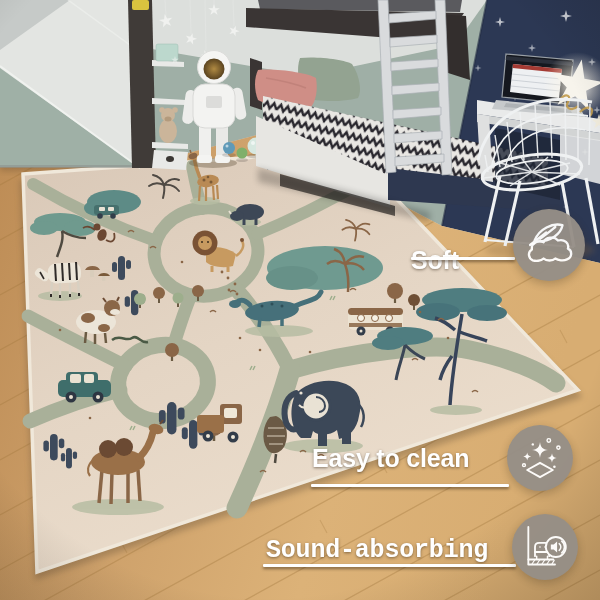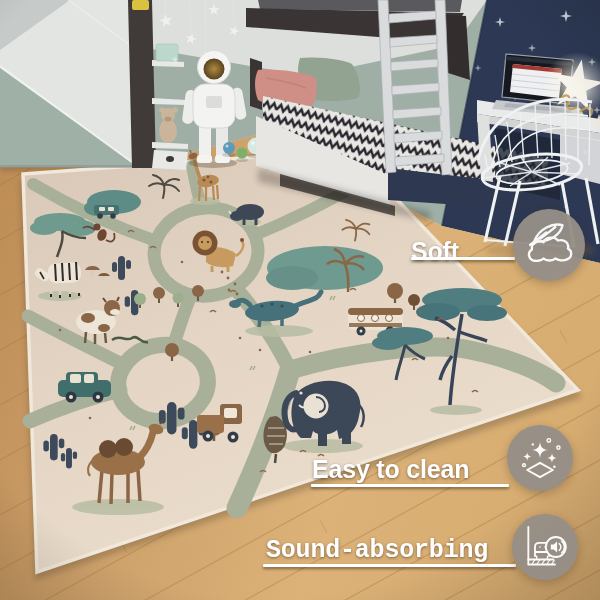--- a/index.html
+++ b/index.html
@@ -631,34 +631,34 @@
             <line x1="586" y1="178" x2="598" y2="244"></line>
       </g>
       <line x1="486" y1="240" x2="574" y2="247" stroke-width="2"></line>
     </g>
   </g>
 
   <rect x="0" y="0" width="600" height="600" fill="url(#vigG)"></rect>
 </svg>
 
 <div>
-  <div class="badge-label" style="left:411px;top:239px;">Soft</div>
+  <div class="badge-label" style="left:411px;top:248px;">Soft</div>
   <div class="badge-line" style="left:411px;top:257px;width:104px;"></div>
   <div class="badge-circle" style="left:513px;top:209px;width:72px;height:72px;">
     <svg width="54" height="54" viewBox="0 0 60 60" fill="none" stroke="#ffffff" stroke-width="2.6" stroke-linecap="round" stroke-linejoin="round">
       <path d="M14,25 C19,12 34,5 45,8 C43,18 32,26 17,26 Z"></path>
       <path d="M9,30 L27,16"></path>
       <path d="M20,23 C26,19 32,14 37,10"></path>
       <path d="M12,47 C7,45 6,38 11,35 C10,28 18,24 24,27 C26,21 36,20 40,25 C47,23 53,28 51,34 C56,36 56,44 50,46 C46,48 40,47 37,45 C34,48 27,48 24,45 C21,48 15,48 12,47 Z"></path>
     </svg>
   </div>
 </div>
 
 <div>
-  <div class="badge-label" style="left:312px;top:457px;">Easy to clean</div>
+  <div class="badge-label" style="left:312px;top:446px;">Easy to clean</div>
   <div class="badge-line" style="left:311px;top:484px;width:198px;"></div>
   <div class="badge-circle" style="left:507px;top:425px;width:66px;height:66px;">
     <svg width="48" height="48" viewBox="0 0 60 60" fill="none" stroke="#ffffff" stroke-width="2.4" stroke-linecap="round" stroke-linejoin="round">
       <path d="M30,36 L46,45 L30,54 L14,45 Z"></path>
       <path d="M30,10 C31,17 33,19 40,20 C33,21 31,23 30,30 C29,23 27,21 20,20 C27,19 29,17 30,10 Z" fill="#ffffff" stroke="none"></path>
       <path d="M14,23 C14.6,26.4 15.6,27.4 19,28 C15.6,28.6 14.6,29.6 14,33 C13.4,29.6 12.4,28.6 9,28 C12.4,27.4 13.4,26.4 14,23 Z" fill="#ffffff" stroke="none"></path>
       <path d="M45,24 C45.7,28 46.8,29.2 51,30 C46.8,30.8 45.7,32 45,36 C44.3,32 43.2,30.8 39,30 C43.2,29.2 44.3,28 45,24 Z" fill="#ffffff" stroke="none"></path>
       <g stroke-width="1.8">
             <circle cx="41" cy="8" r="2.2"></circle>
             <circle cx="53" cy="17" r="2"></circle>

